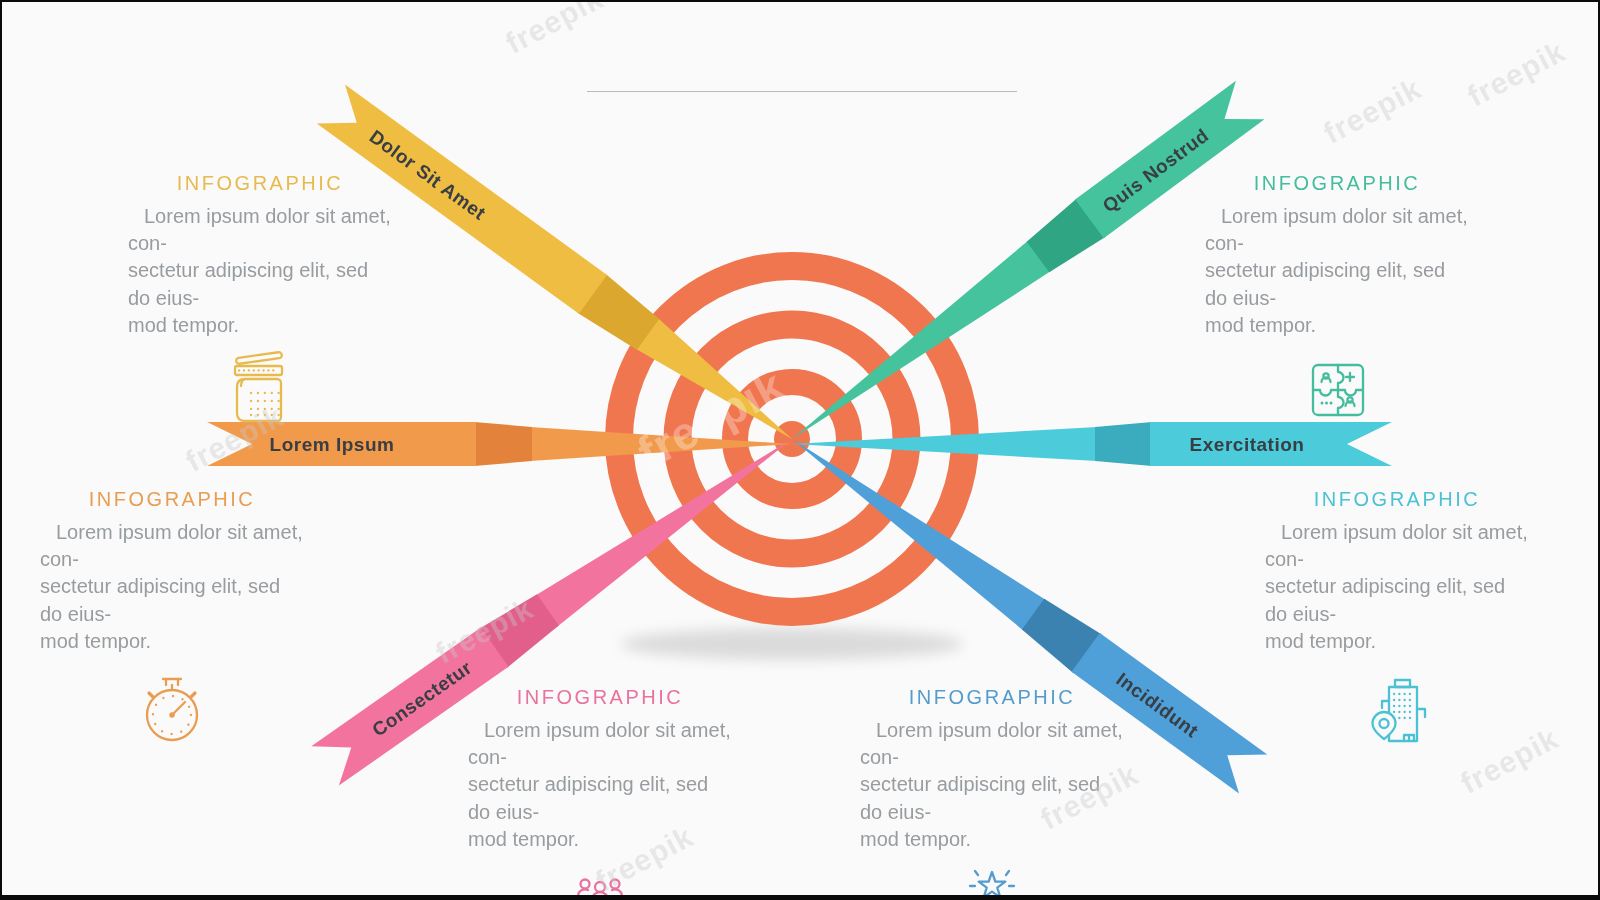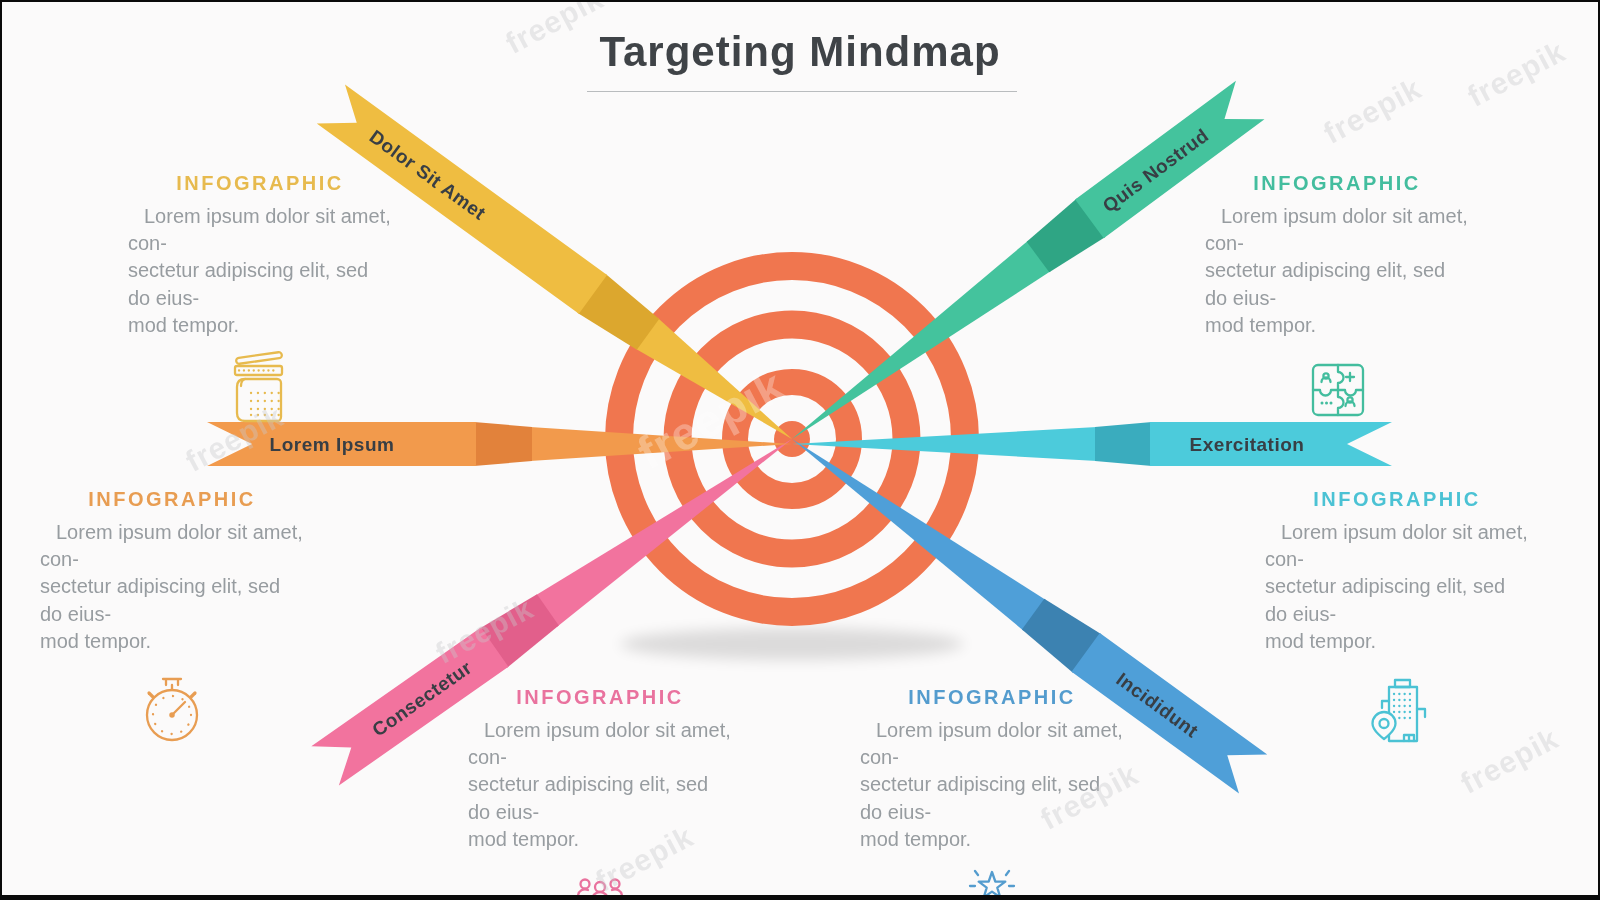--- a/index.html
+++ b/index.html
@@ -12,41 +12,40 @@
   }
   .title{
     position:absolute;top:26px;left:0;width:100%;text-align:center;
     font-size:42px;font-weight:bold;color:#3F4347;letter-spacing:1px;
   }
   .title-underline{
     position:absolute;top:89px;left:585px;width:430px;height:1px;background:#b9bcbe;
   }
   .stage{position:absolute;left:0;top:0;}
   .block{position:absolute;width:280px;transform:translateX(-50%);text-align:center;}
-  .b-head{font-size:20px;font-weight:bold;letter-spacing:2.5px;margin-bottom:8px;}
+  .b-head{font-size:20px;font-weight:normal;letter-spacing:2.5px;margin-bottom:8px;}
   .b-body{
     font-size:20px;line-height:1.36;color:#979ca0;text-align:left;
     white-space:pre-line;text-indent:16px;padding:0 8px;
   }
   .b-icon{display:block;margin:6px auto 0 auto;}
   .c-yellow{color:#E7BA4E}.c-orange{color:#E89D52}.c-pink{color:#E9729E}
   .c-teal{color:#43BD9E}.c-cyan{color:#4BC2D4}.c-blue{color:#549CCE}
   .wm{
     position:absolute;color:#c9c9cc;opacity:.38;font-size:30px;font-weight:bold;
     letter-spacing:1px;transform:rotate(-28deg);pointer-events:none;
   }
   .wm-big{color:#ffffff;opacity:.30;font-size:46px;}
   .rib-label{fill:#383E44;font-family:"Liberation Sans",sans-serif;font-size:19px;font-weight:bold;letter-spacing:.5px;}
 </style>
 </head>
 <body>
 
 <div class="canvas">
 
-  <div class="title">Targeting Mindmap</div>
   <div class="title-underline"></div>
 
   <svg class="stage" width="1600" height="900" viewBox="0 0 1600 900">
     <defs>
       <filter id="soft" x="-50%" y="-50%" width="200%" height="200%">
         <feGaussianBlur stdDeviation="7"></feGaussianBlur>
       </filter>
     </defs>
 
     <ellipse cx="790" cy="642" rx="172" ry="16" fill="#000" opacity="0.12" filter="url(#soft)"></ellipse>

